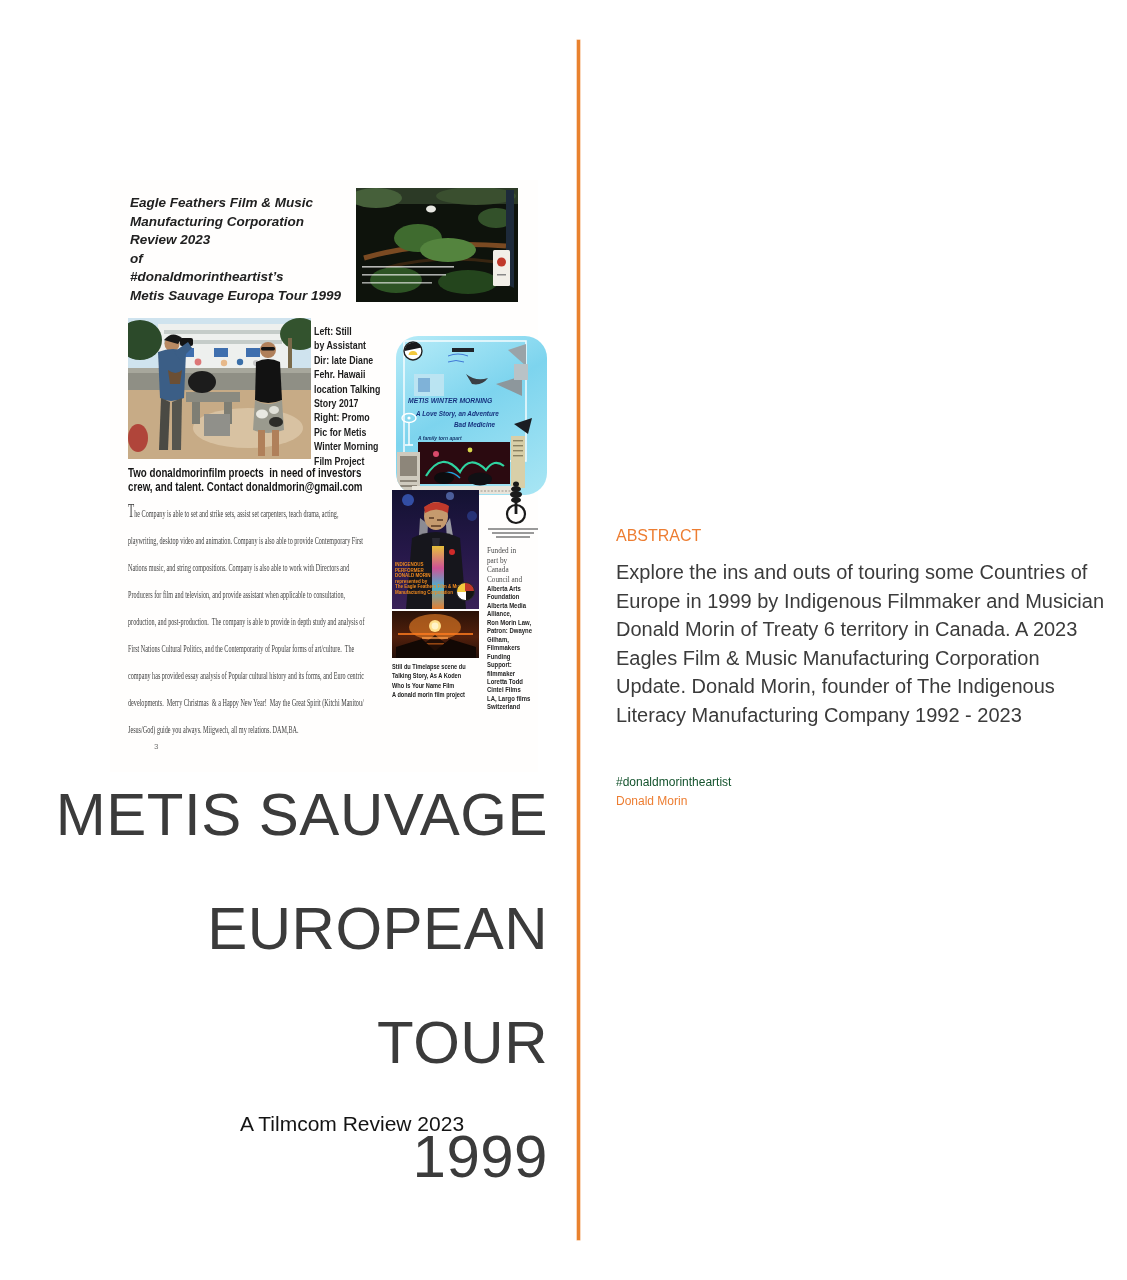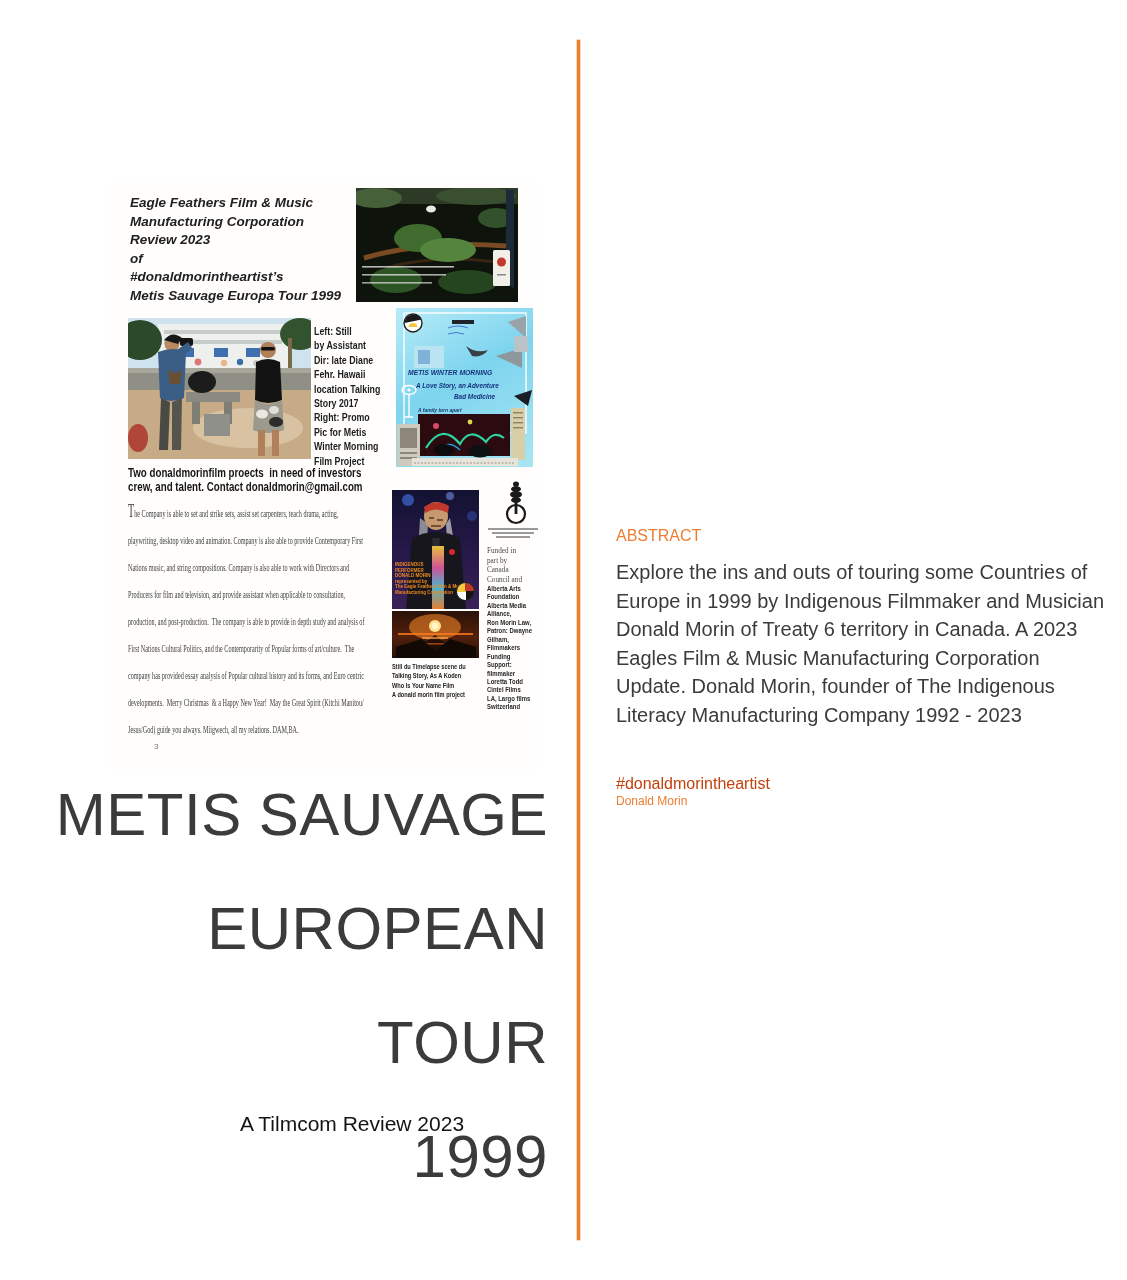--- a/index.html
+++ b/index.html
@@ -12,21 +12,21 @@
   
   #cover-title{left:40px;top:758px;width:508px;text-align:right;
     font-size:60px;line-height:114px;color:#3b3b3b;letter-spacing:.5px;}
   #cover-subtitle{left:240px;top:1112px;width:308px;text-align:left;
     font-size:21px;color:#141414;}
   #divider{left:577px;top:40px;width:3px;height:1200px;background:#e9822e;
     box-shadow:0 0 0 .5px #f5b27c;}
   #abstract-heading{left:616px;top:527px;font-size:16px;color:#ed7d31;}
   #abstract-body{left:616px;top:558px;width:500px;font-size:20px;line-height:28.5px;color:#3b3b3b;}
   #author-name{left:616px;top:746px;font-size:12px;color:#ed7d31;margin-top:48px;}
-  #author-handle{left:616px;top:775px;font-size:16px;color:#c2410c;}
+  #author-handle{left:616px;top:775px;font-size:12px;color:#14532d;}
 
   
   #flyer{left:110px;top:180px;width:428px;height:592px;background:#fffefd;}
   #flyer-header{left:20px;top:14px;font-weight:bold;font-size:13.5px;line-height:18.6px;color:#212121;font-style:italic;}
   #stills-caption{left:204px;top:144px;font-weight:bold;font-size:11px;line-height:14.4px;color:#1c1c1c;
     transform:scaleX(.8);transform-origin:0 0;width:120px;}
   #investors-note{left:18px;top:287px;font-weight:bold;font-size:12.5px;line-height:13.5px;color:#161616;
     transform:scaleX(.78);transform-origin:0 0;width:345px;}
   #flyer-body{left:18px;top:318px;font-family:"Liberation Serif",serif;font-size:11px;line-height:27px;
     color:#424242;transform:scaleX(.56);transform-origin:0 0;width:500px;}
@@ -36,22 +36,22 @@
   #funded-by{left:377px;top:366px;font-family:"Liberation Serif",serif;font-size:8px;line-height:9.6px;
     color:#4a4a4a;transform:scaleX(.9);transform-origin:0 0;width:60px;}
   #funders-list{left:377px;top:405px;font-weight:bold;font-size:7px;line-height:8.45px;color:#262626;
     transform:scaleX(.85);transform-origin:0 0;width:70px;}
   #page-number{left:44px;top:562px;font-size:8px;color:#777;}
 
   
   .photo{overflow:hidden;}
   #forest-photo{left:246px;top:8px;width:162px;height:114px;background:#0e130c;}
   #hawaii-photo{left:18px;top:138px;width:183px;height:141px;background:#cfe3ee;}
-  #poster{left:286px;top:128px;width:137px;height:159px;
-    background:linear-gradient(150deg,#b8ecf8 0%,#7dd4ee 45%,#a9e6f4 100%);}
+  #poster{left:286px;top:156px;width:151px;height:159px;
+    background:linear-gradient(150deg,#b8ecf8 0%,#7dd4ee 45%,#a9e6f4 100%);border-radius:22px;}
   #performer-photo{left:282px;top:310px;width:87px;height:119px;
     background:linear-gradient(180deg,#131232 0%,#27184a 55%,#3a2258 100%);}
   #sunset-photo{left:282px;top:431px;width:87px;height:47px;
     background:linear-gradient(180deg,#2a1208 0%,#53200c 55%,#241009 100%);}
   #cc-logo{left:390px;top:300px;width:32px;height:56px;}
   .wordmark-line{position:absolute;background:#9a9a9a;height:1.5px;}
 
   
   .poster-title{position:absolute;left:12px;top:60px;width:125px;font-weight:bold;font-style:italic;
     font-size:8px;color:#16327e;transform:scaleX(.85);transform-origin:0 0;}

